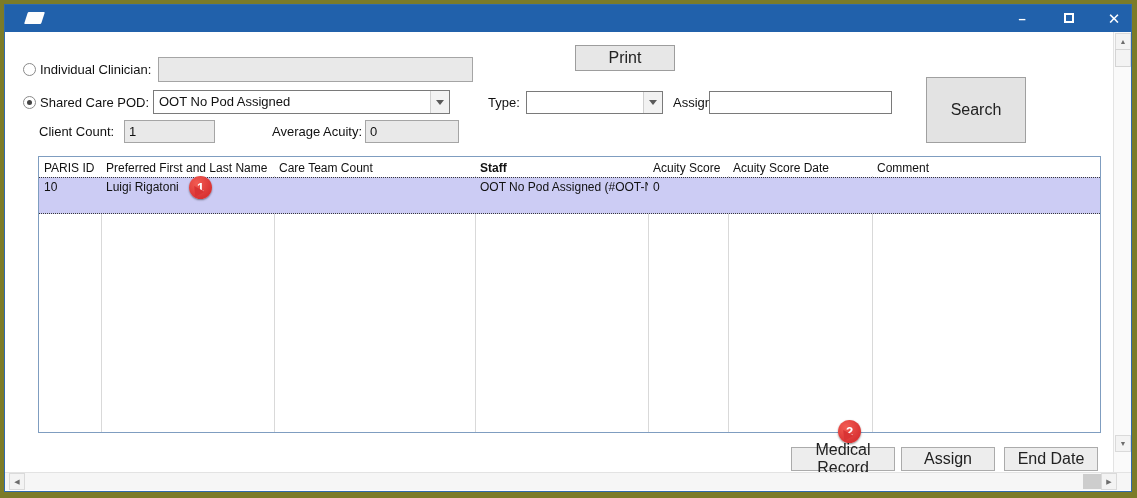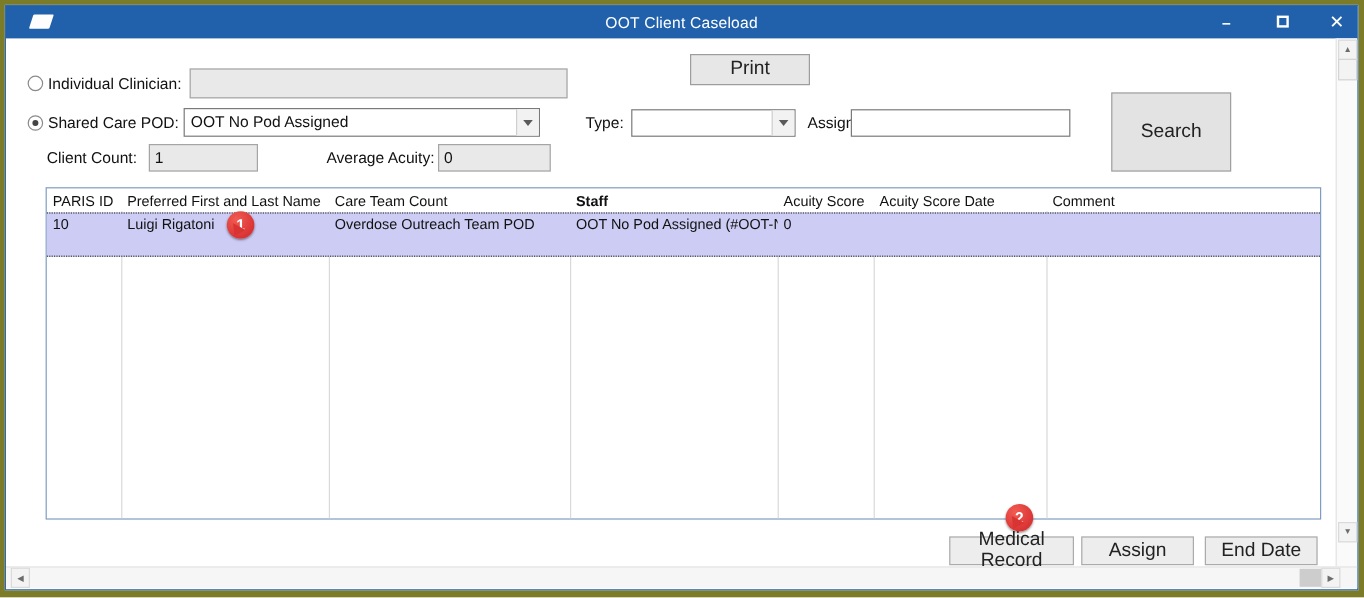--- a/index.html
+++ b/index.html
@@ -131,21 +131,20 @@
   }
 </style>
 </head>
 <body>
 
 <div class="frame">
   <div class="window">
 
     <div class="titlebar">
       <div class="app-icon"></div>
-      <div class="title-text">OOT Client Caseload</div>
       <div class="win-btn btn-min">–</div>
       <div class="win-btn btn-max"><span class="box"></span></div>
       <div class="win-btn btn-close">✕</div>
     </div>
 
     <div class="radio" style="left:18px; top:58px;"></div>
     <div class="lbl" style="left:35px; top:57px;">Individual Clinician:</div>
     <input class="tb" style="left: 153px; top: 52px; width: 315px; height: 25px;" readonly="" value="">
     <div class="btn" style="left:570px; top:40px; width:100px; height:26px;">Print</div>
 
@@ -181,21 +180,20 @@
       <div class="vline" style="left:62px;"></div>
       <div class="vline" style="left:235px;"></div>
       <div class="vline" style="left:436px;"></div>
       <div class="vline" style="left:609px;"></div>
       <div class="vline" style="left:689px;"></div>
       <div class="vline" style="left:833px;"></div>
 
       <div class="row-sel">
         <span class="rcell" style="left:5px;   width:55px;">10</span>
         <span class="rcell" style="left:67px;  width:165px;">Luigi Rigatoni</span>
-        <span class="rcell" style="left:240px; width:193px;">Overdose Outreach Team POD</span>
         <span class="rcell" style="left:441px; width:168px;">OOT No Pod Assigned (#OOT-N...</span>
         <span class="rcell" style="left:614px; width:72px;">0</span>
         <span class="rcell" style="left:694px; width:136px;"></span>
         <span class="rcell" style="left:838px; width:220px;"></span>
       </div>
     </div>
 
     <div class="badge" style="left:184px; top:171px;">1</div>
     <div class="badge" style="left:833px; top:415px;">2</div>
 

